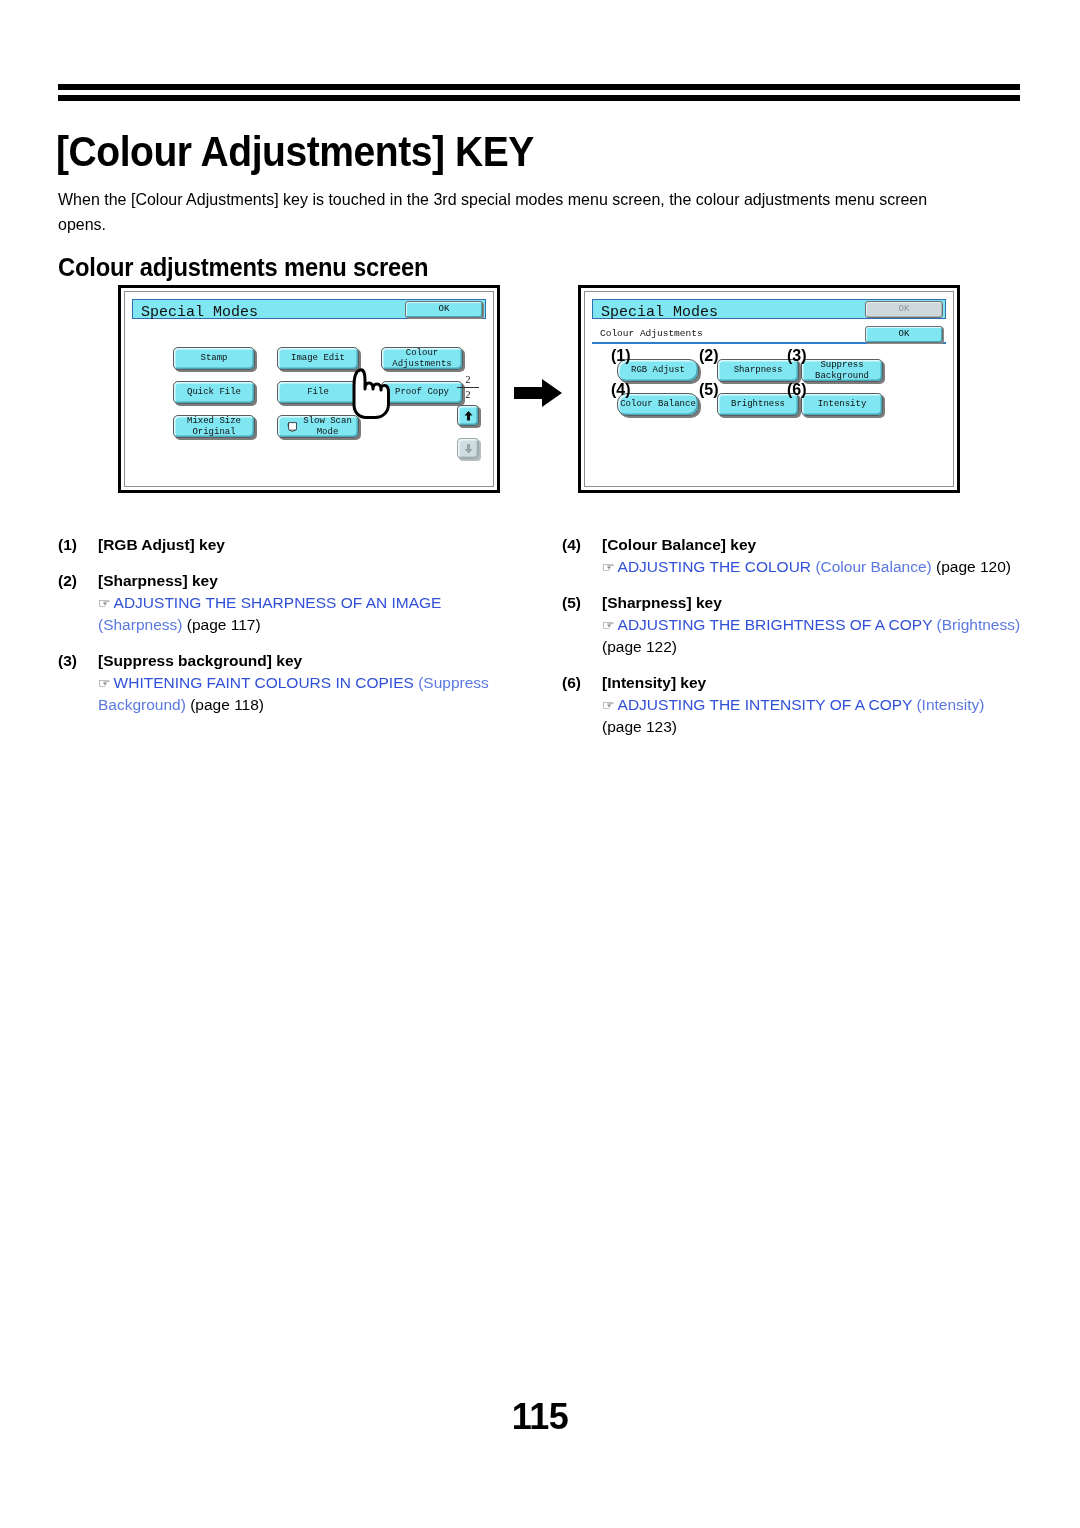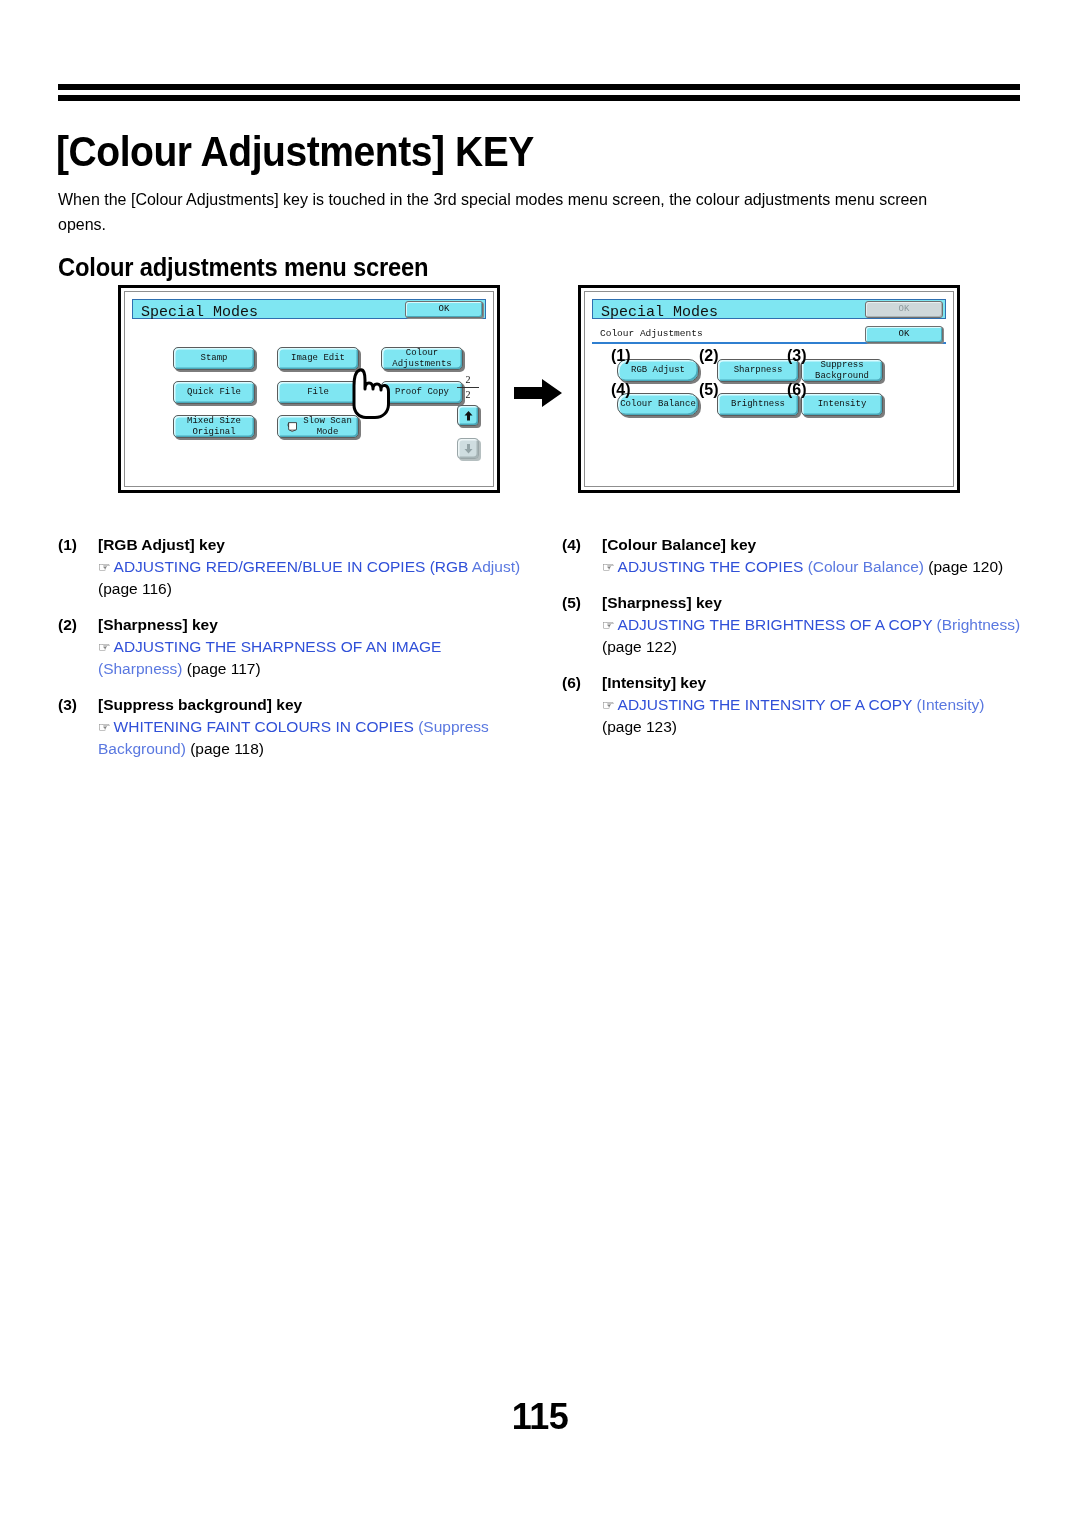--- a/index.html
+++ b/index.html
@@ -436,25 +436,20 @@
   <div class="legend">
     <div class="legend-cols">
 
       <div class="legend-col">
 
         <div class="legend-item">
           <div class="li-head">
             <span class="li-num">(1)</span>
             <span class="li-key">[RGB Adjust] key</span>
           </div>
-          <div class="li-ref">
-            <span class="ref-glyph">☞</span><span class="ref-blue">ADJUSTING RED/GREEN/BLUE IN COPIES (RGB</span>
-            <span class="ref-blue-light">Adjust)</span>
-            <span>(page 116)</span>
-          </div>
         </div>
 
         <div class="legend-item">
           <div class="li-head">
             <span class="li-num">(2)</span>
             <span class="li-key">[Sharpness] key</span>
           </div>
           <div class="li-ref">
             <span class="ref-glyph">☞</span><span class="ref-blue">ADJUSTING THE SHARPNESS OF AN IMAGE</span>
             <span class="ref-blue-light">(Sharpness)</span>
@@ -477,21 +472,21 @@
       </div>
 
       <div class="legend-col">
 
         <div class="legend-item">
           <div class="li-head">
             <span class="li-num">(4)</span>
             <span class="li-key">[Colour Balance] key</span>
           </div>
           <div class="li-ref">
-            <span class="ref-glyph">☞</span><span class="ref-blue">ADJUSTING THE COPIES</span>
+            <span class="ref-glyph">☞</span><span class="ref-blue">ADJUSTING THE COLOUR</span>
             <span class="ref-blue-light">(Colour Balance)</span>
             <span>(page</span>
             <span>120)</span>
           </div>
         </div>
 
         <div class="legend-item">
           <div class="li-head">
             <span class="li-num">(5)</span>
             <span class="li-key">[Sharpness] key</span>

